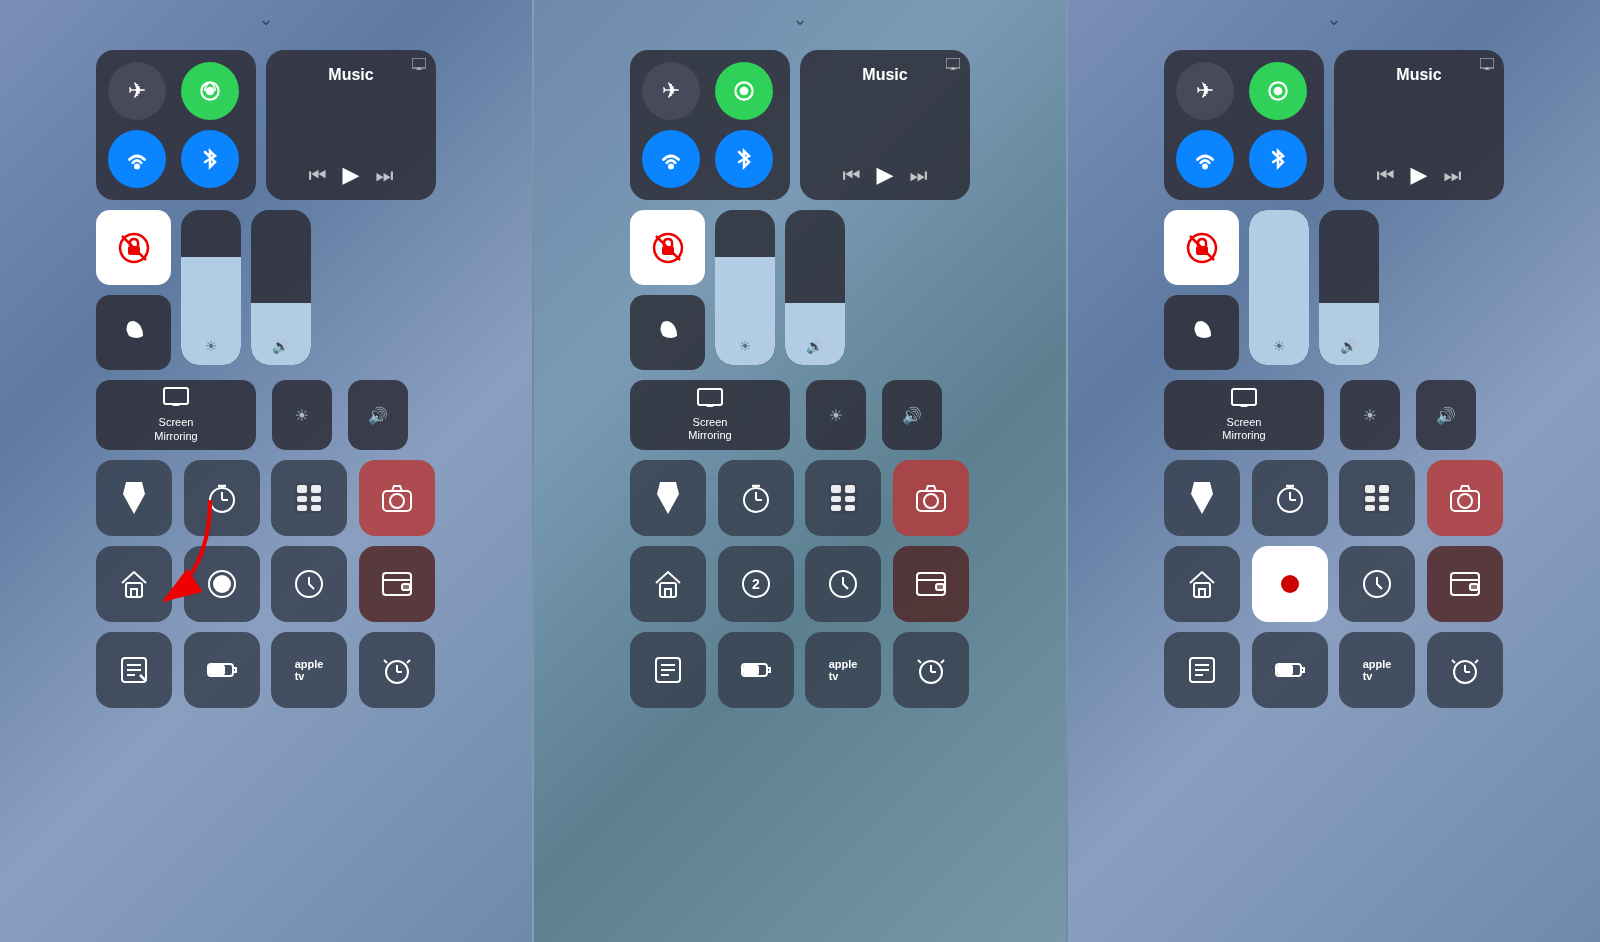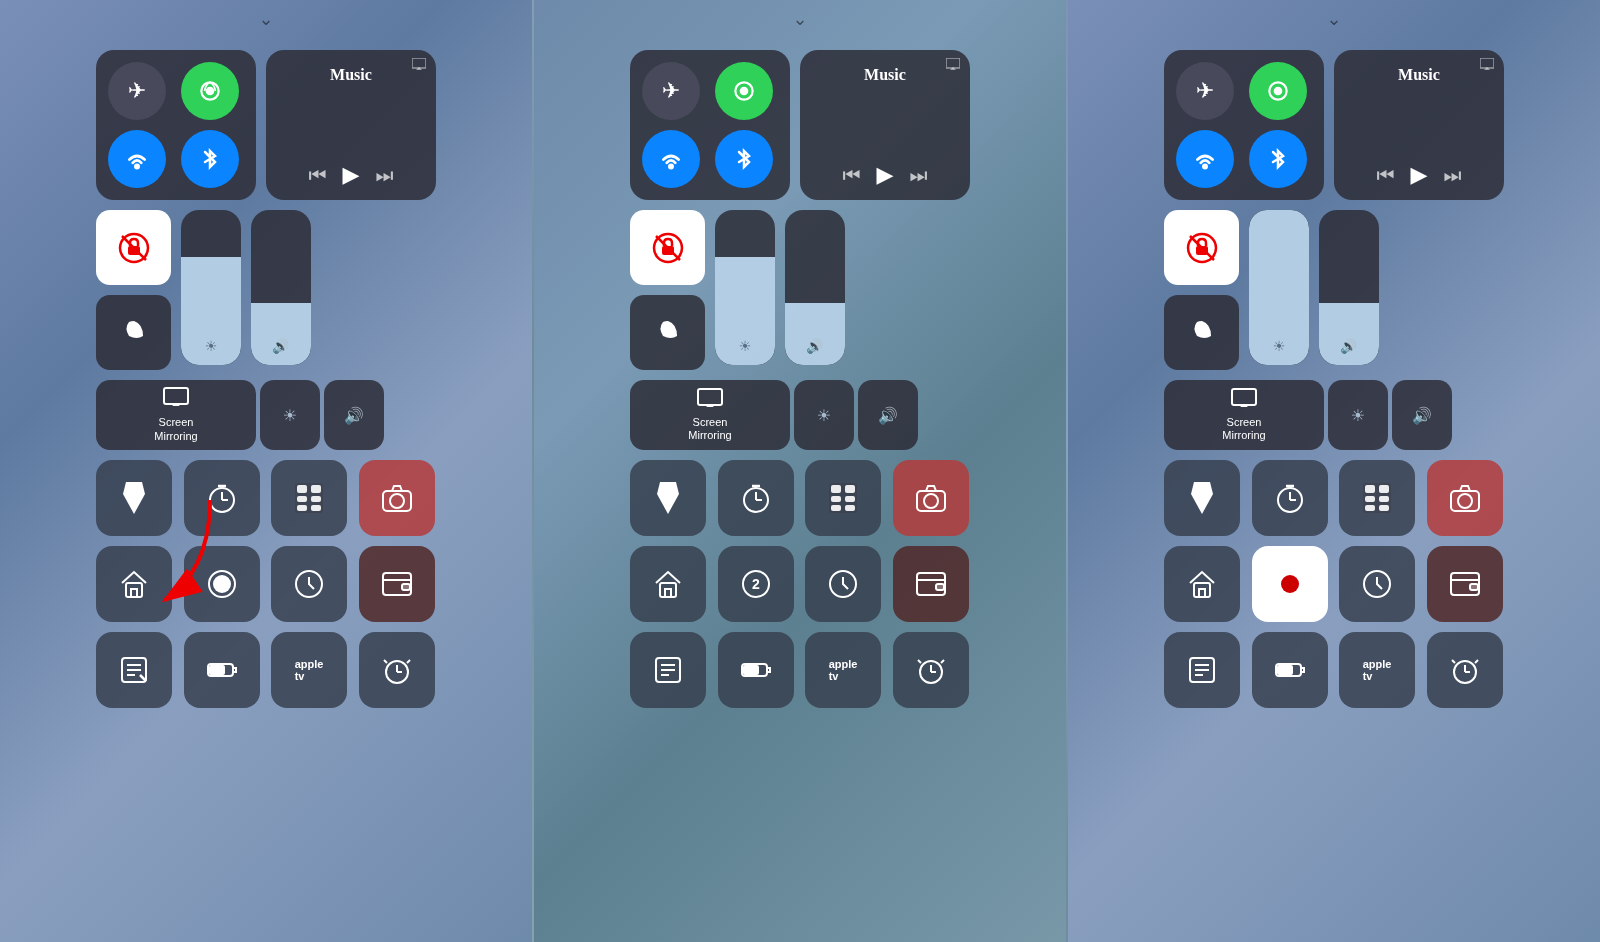--- a/index.html
+++ b/index.html
@@ -94,21 +94,21 @@
 
     .conn-btn.airplane { background: rgba(80,80,100,0.7); color: white; }
     .conn-btn.cellular { background: #30d158; color: white; }
     .conn-btn.wifi { background: #0a84ff; color: white; }
     .conn-btn.bluetooth { background: #0a84ff; color: white; }
 
     .music-title {
       color: white;
       font-size: 16px;
       font-weight: 600;
-      font-family: Liberation Serif, serif;
+      font-family: Liberation Sans, sans-serif;
       text-align: center;
       margin-top: 4px;
     }
 
     .music-controls {
       display: flex;
       align-items: center;
       justify-content: center;
       gap: 16px;
       color: white;
@@ -161,21 +161,21 @@
       bottom: 0;
       left: 0;
       right: 0;
       border-radius: 0 0 18px 18px;
       background: rgba(200,230,255,0.85);
     }
 
     
     .sm-row {
       display: flex;
-      gap: 4px;
+      gap: 16px;
       align-items: stretch;
     }
 
     .screen-mirror-btn {
       background: rgba(45, 45, 55, 0.85);
       border-radius: 14px;
       width: 160px;
       height: 70px;
       display: flex;
       flex-direction: column;

